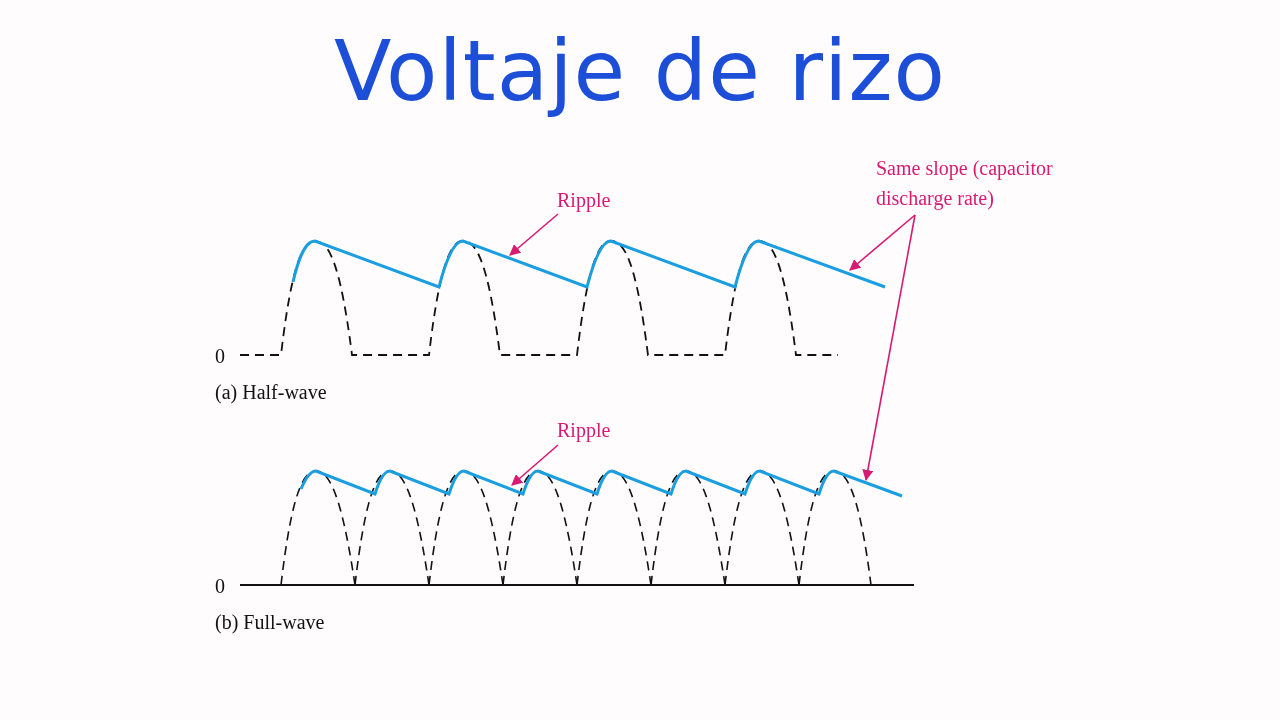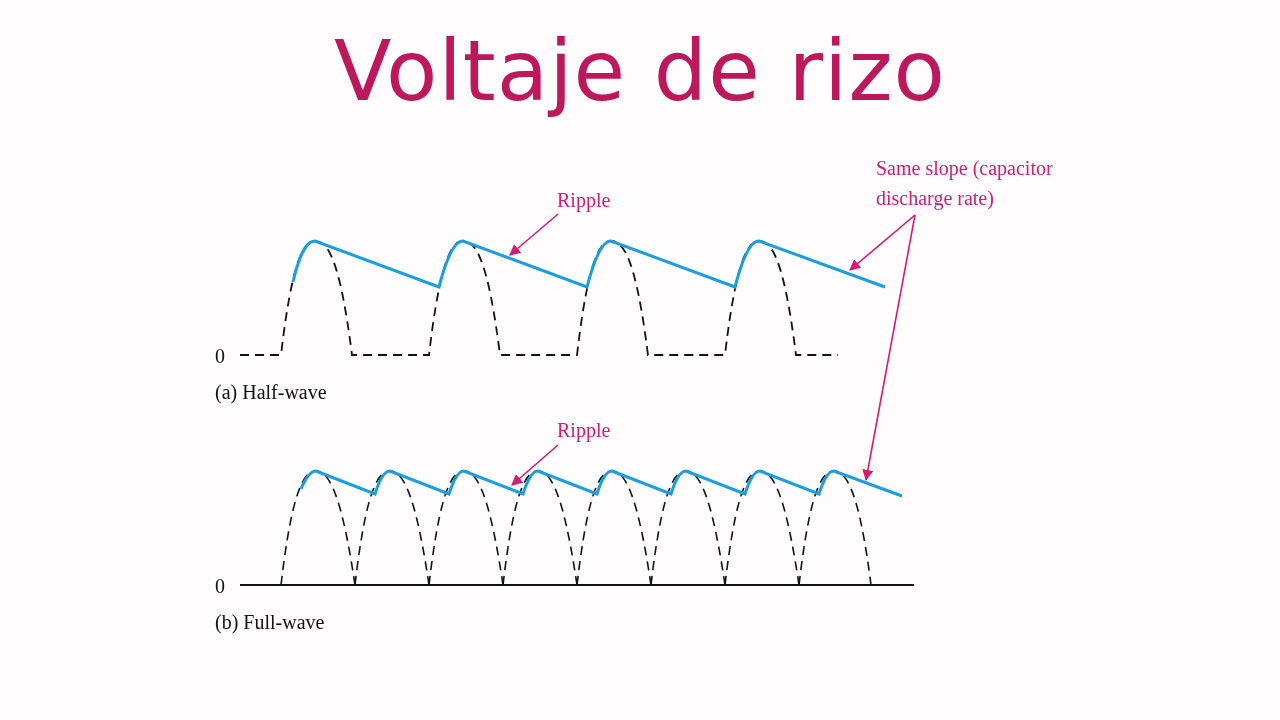--- a/index.html
+++ b/index.html
@@ -1,18 +1,18 @@
 <!DOCTYPE html>
 <html><head>
 <meta charset="utf-8">
 <style>
   html, body { margin:0; padding:0; }
   body { width:1280px; height:720px; background:#fefcfd; position:relative; overflow:hidden; }
   .title { position:absolute; left:0; width:1280px; top:22px; text-align:center;
-    font-family:"DejaVu Sans", sans-serif; font-size:84px; color:#be185d; letter-spacing:1px; }
+    font-family:"DejaVu Sans", sans-serif; font-size:84px; color:#1d4ed8; letter-spacing:1px; }
   svg { position:absolute; left:0; top:0; }
   .serif { font-family:"Liberation Serif", serif; }
 </style>
 </head>
 <body>
 
 <div class="title">Voltaje de rizo</div>
 
 <svg width="1280" height="720" viewBox="0 0 1280 720">
   <defs>

